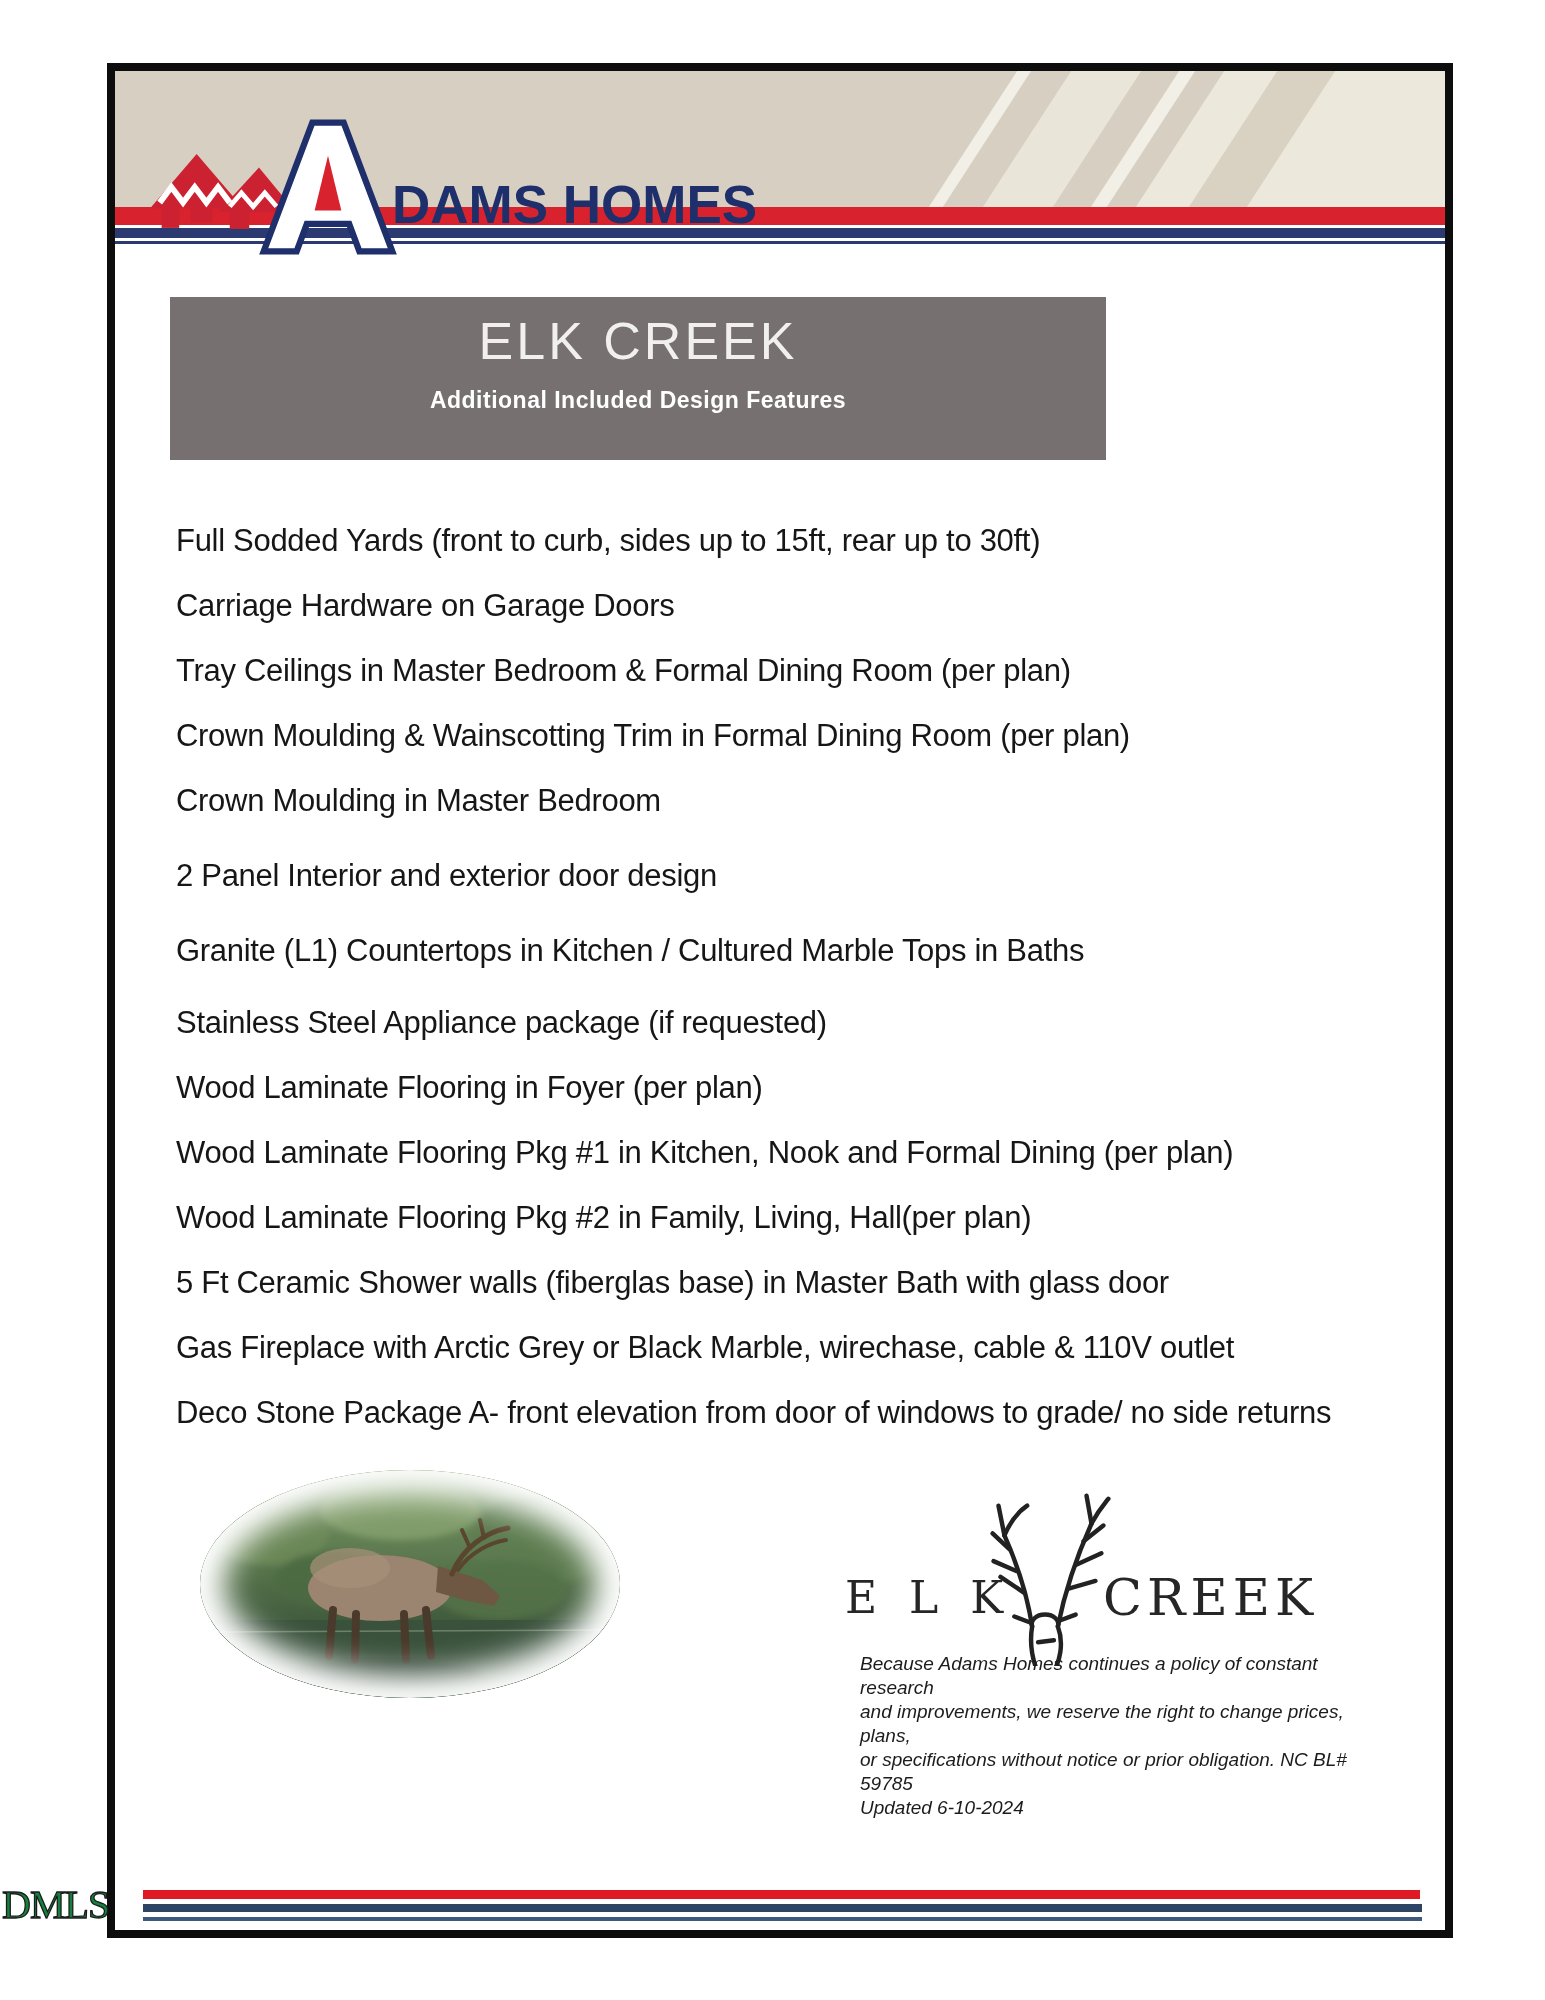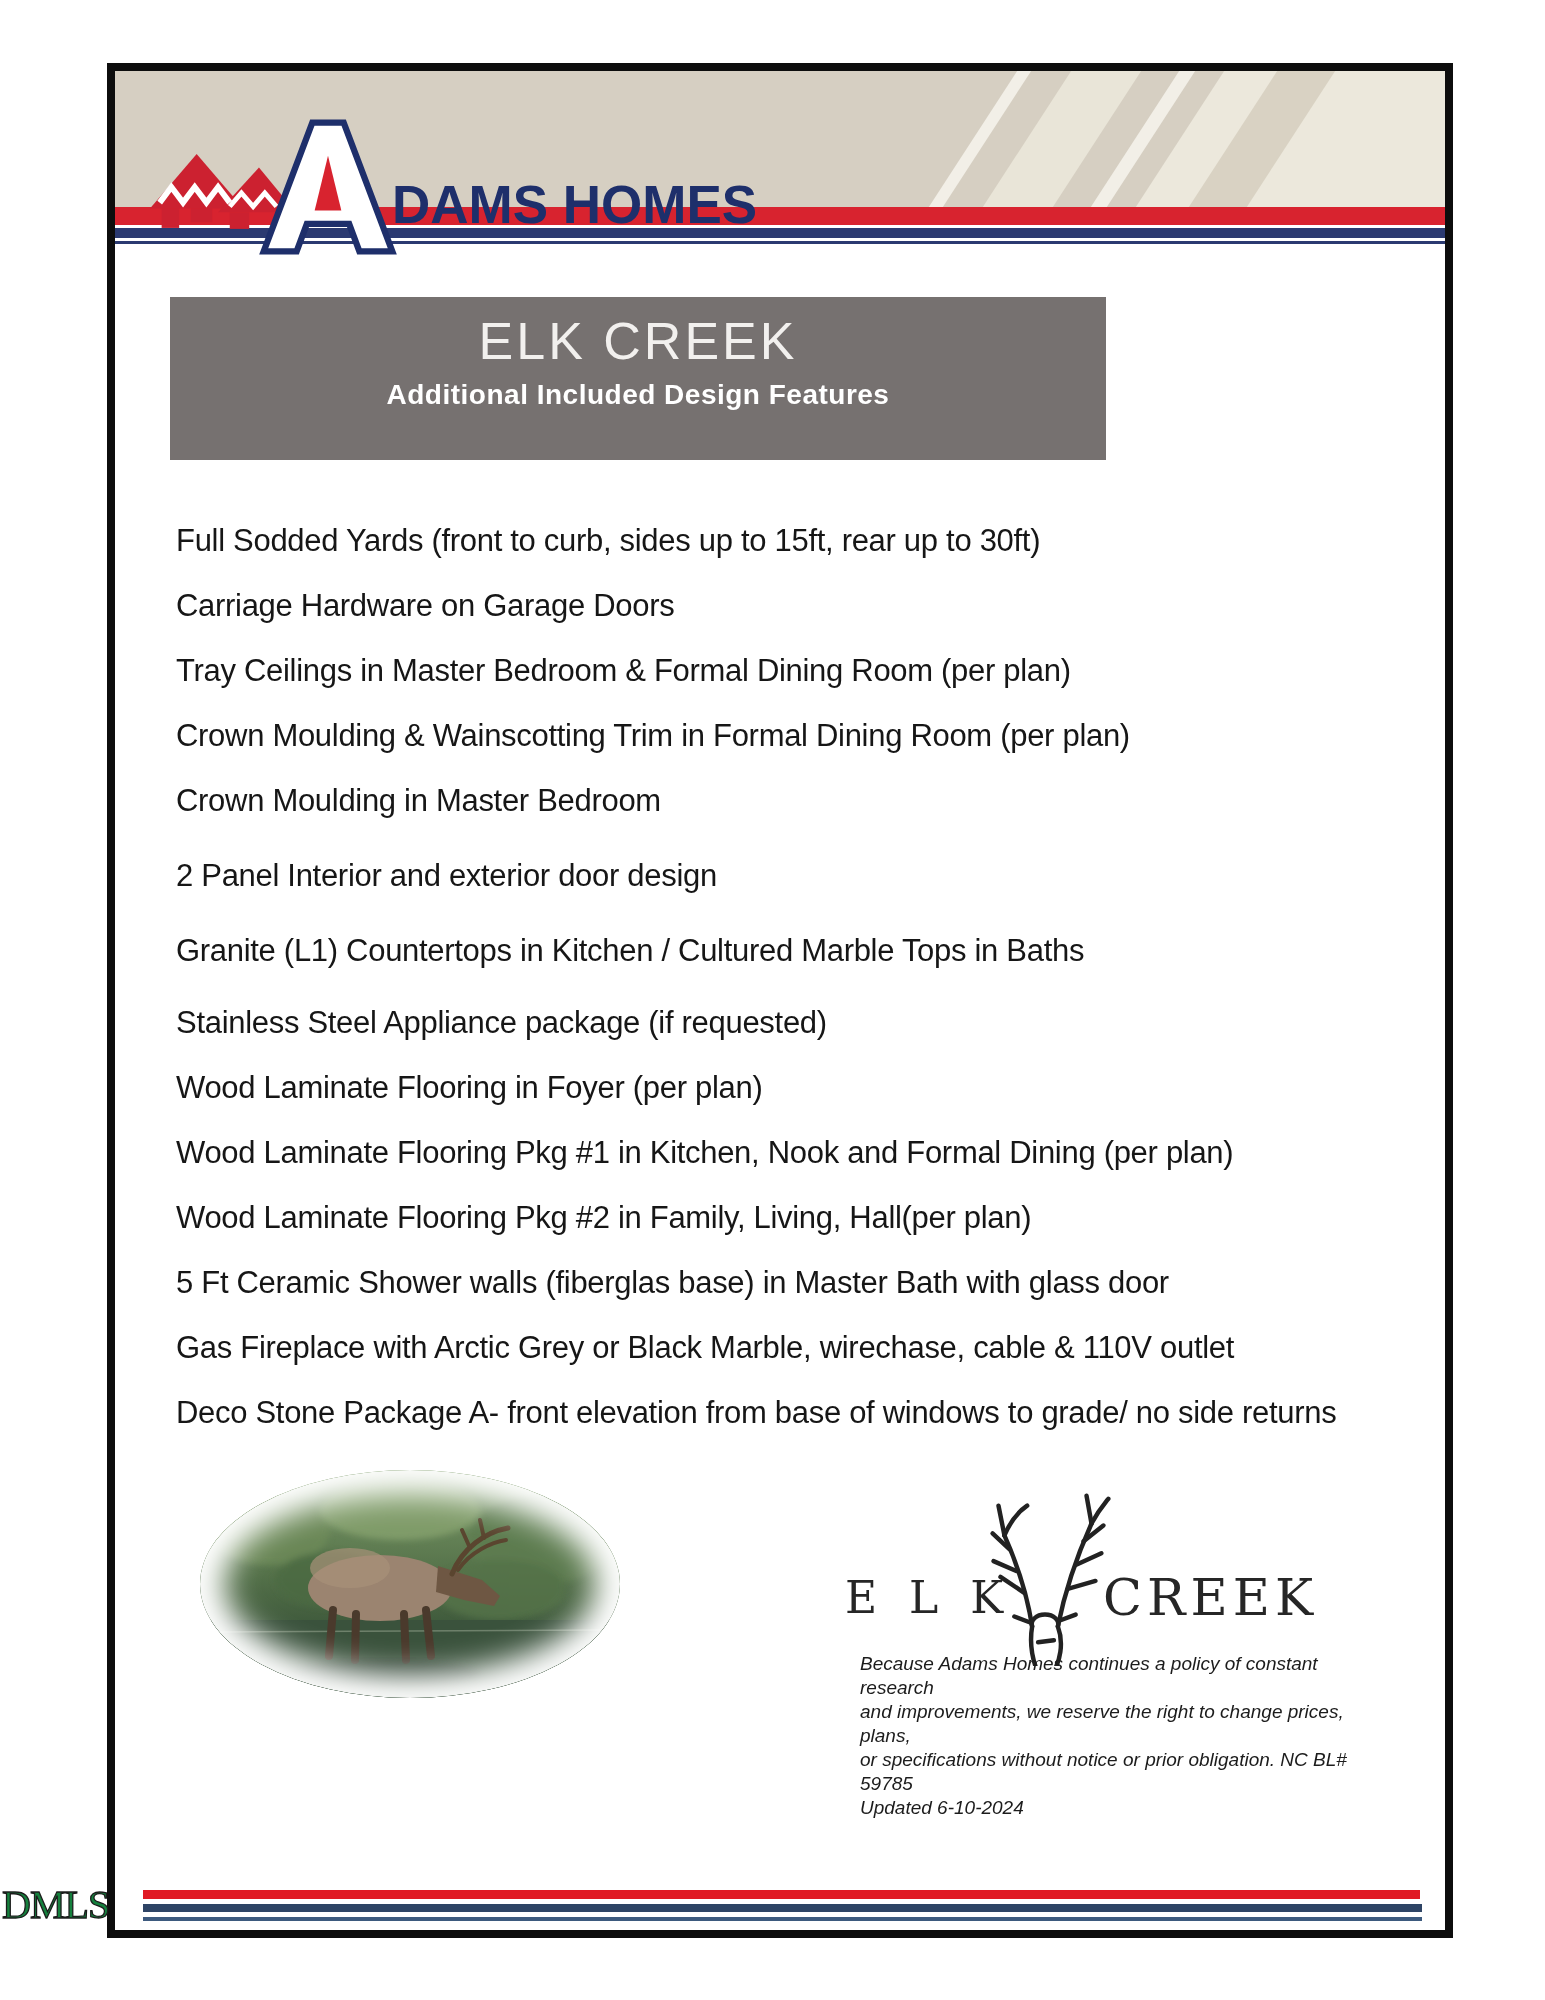--- a/index.html
+++ b/index.html
@@ -35,21 +35,21 @@
   }
   
   .title-box{
     position:absolute;left:170px;top:297px;width:936px;height:163px;
     background:#767170;z-index:2;text-align:center;color:#f2f0ee;
   }
   .community-title{
     margin-top:16px;font-size:52px;font-weight:400;letter-spacing:3px;line-height:56px;color:#f2f0ee;
   }
   .subtitle{
-    margin-top:10px;font-size:28px;font-weight:bold;letter-spacing:0.5px;color:#ffffff;
+    margin-top:18px;font-size:23px;font-weight:bold;letter-spacing:0.5px;color:#ffffff;
   }
   
   .features{
     position:absolute;left:176px;top:508px;width:1280px;z-index:2;
     list-style:none;margin:0;padding:0;
   }
   .features li{
     height:65px;line-height:65px;font-size:31px;letter-spacing:-0.3px;color:#161616;white-space:nowrap;
   }
   .features li:nth-child(6){margin-top:10px;}
@@ -130,21 +130,21 @@
     <li>Crown Moulding &amp; Wainscotting Trim in Formal Dining Room (per plan)</li>
     <li>Crown Moulding in Master Bedroom</li>
     <li>2 Panel Interior and exterior door design</li>
     <li>Granite (L1) Countertops in Kitchen / Cultured Marble Tops in Baths</li>
     <li>Stainless Steel Appliance package (if requested)</li>
     <li>Wood Laminate Flooring in Foyer (per plan)</li>
     <li>Wood Laminate Flooring Pkg #1 in Kitchen, Nook and Formal Dining (per plan)</li>
     <li>Wood Laminate Flooring Pkg #2 in Family, Living, Hall(per plan)</li>
     <li>5 Ft Ceramic Shower walls (fiberglas base) in Master Bath with glass door</li>
     <li>Gas Fireplace with Arctic Grey or Black Marble, wirechase, cable &amp; 110V outlet</li>
-    <li>Deco Stone Package A- front elevation from base of windows to grade/ no side returns</li>
+    <li>Deco Stone Package A- front elevation from door of windows to grade/ no side returns</li>
   </ul>
 
   <div class="elk-photo">
     <svg width="420" height="228" viewBox="0 0 420 228">
       <defs>
         <linearGradient id="gFol" x1="0" y1="0" x2="0" y2="1">
           <stop offset="0" stop-color="#7e9c6a"></stop>
           <stop offset="0.45" stop-color="#55724a"></stop>
           <stop offset="0.68" stop-color="#3f5a3c"></stop>
           <stop offset="1" stop-color="#2f4733"></stop>

